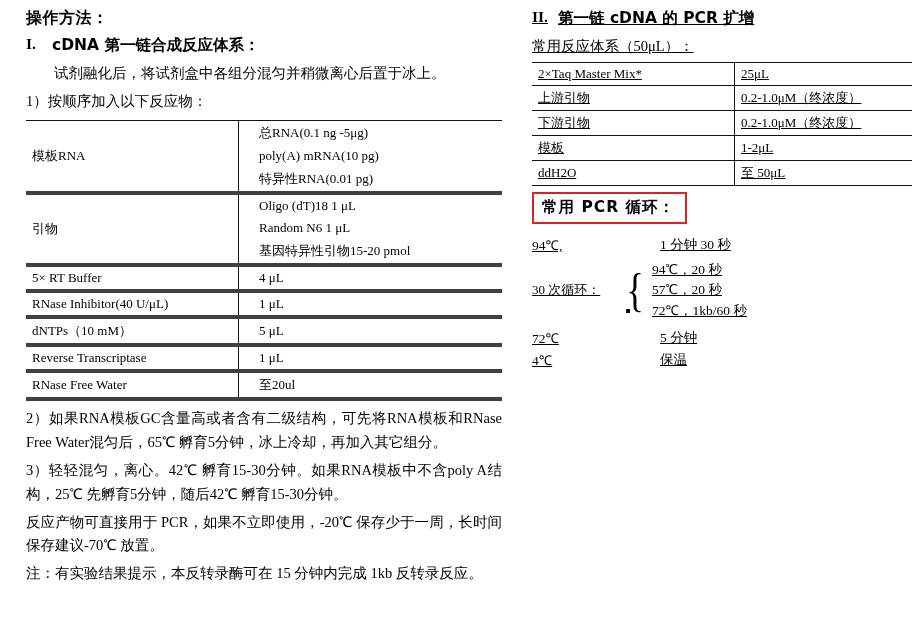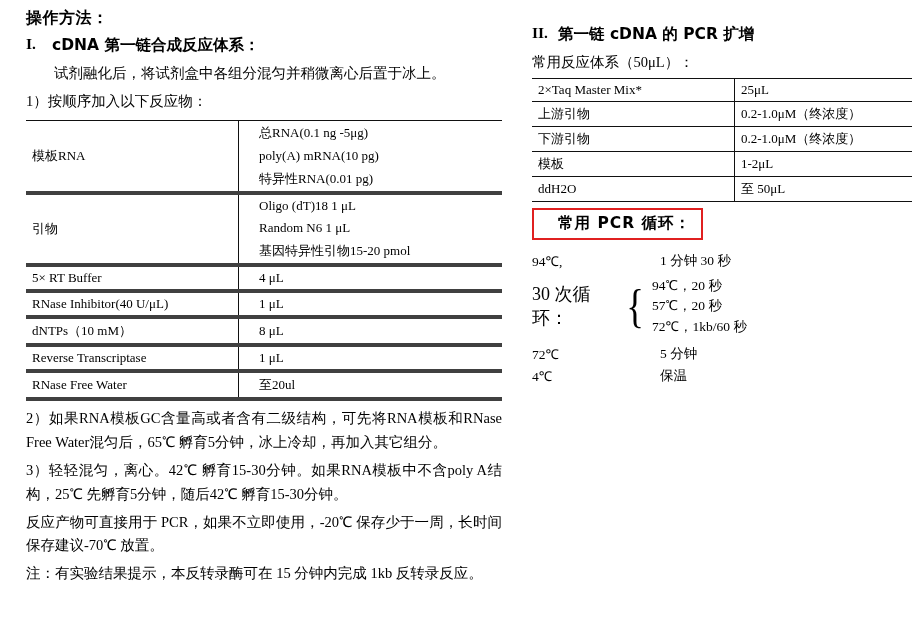--- a/index.html
+++ b/index.html
@@ -23,22 +23,23 @@
   }
   .col-left {
     position: absolute;
     left: 14px;
     top: 8px;
     width: 476px;
   }
   .col-right {
     position: absolute;
     left: 520px;
-    top: 20px;
+    top: 4px;
     width: 380px;
+    text-decoration: underline;
   }
   .h-main {
     font-size: 16px;
     font-weight: bold;
     font-family: "DejaVu Sans", sans-serif;
     margin: 0 0 6px 0;
     letter-spacing: 0.5px;
   }
   .sec-title {
     font-size: 15.5px;
@@ -99,21 +100,21 @@
   .right-tbl td.rc1 { width: 190px; }
   .right-tbl td.rc2 { border-left: 1px solid #111; }
   .note-right {
     font-size: 13px;
     text-align: right;
     margin: 6px 0 14px 0;
   }
   .boxed {
     display: inline-block;
     border: 2px solid #e02020;
-    padding: 3px 10px 4px 24px;
+    padding: 3px 10px 4px 8px;
     font-size: 15.5px;
     font-weight: bold;
     font-family: "DejaVu Sans", sans-serif;
     letter-spacing: 1px;
   }
   .cycle-block {
     margin-top: 12px;
     font-size: 13.5px;
     position: relative;
   }
@@ -131,21 +132,21 @@
     padding-left: 36px;
   }
   .brace-row {
     display: flex;
     align-items: center;
     margin: 6px 0 8px 0;
   }
   .brace-label {
     width: 92px;
     flex: 0 0 92px;
-    font-size: 18px;
+    font-size: 13px;
   }
   .brace-glyph {
     font-size: 46px;
     line-height: 0.9;
     font-family: "Liberation Serif", serif;
     margin-right: 6px;
     transform: scaleX(0.8);
   }
   .brace-items {
     font-size: 13.5px;
@@ -204,21 +205,21 @@
         <tr>
           <td class="c1">5× RT Buffer</td>
           <td class="c2">4 μL</td>
         </tr>
         <tr>
           <td class="c1">RNase Inhibitor(40 U/μL)</td>
           <td class="c2">1 μL</td>
         </tr>
         <tr>
           <td class="c1">dNTPs（10 mM）</td>
-          <td class="c2">8 μL</td>
+          <td class="c2">5 μL</td>
         </tr>
         <tr>
           <td class="c1">Reverse Transcriptase</td>
           <td class="c2">1 μL</td>
         </tr>
         <tr>
           <td class="c1">RNase Free Water</td>
           <td class="c2">至20ul</td>
         </tr>
       </tbody>

